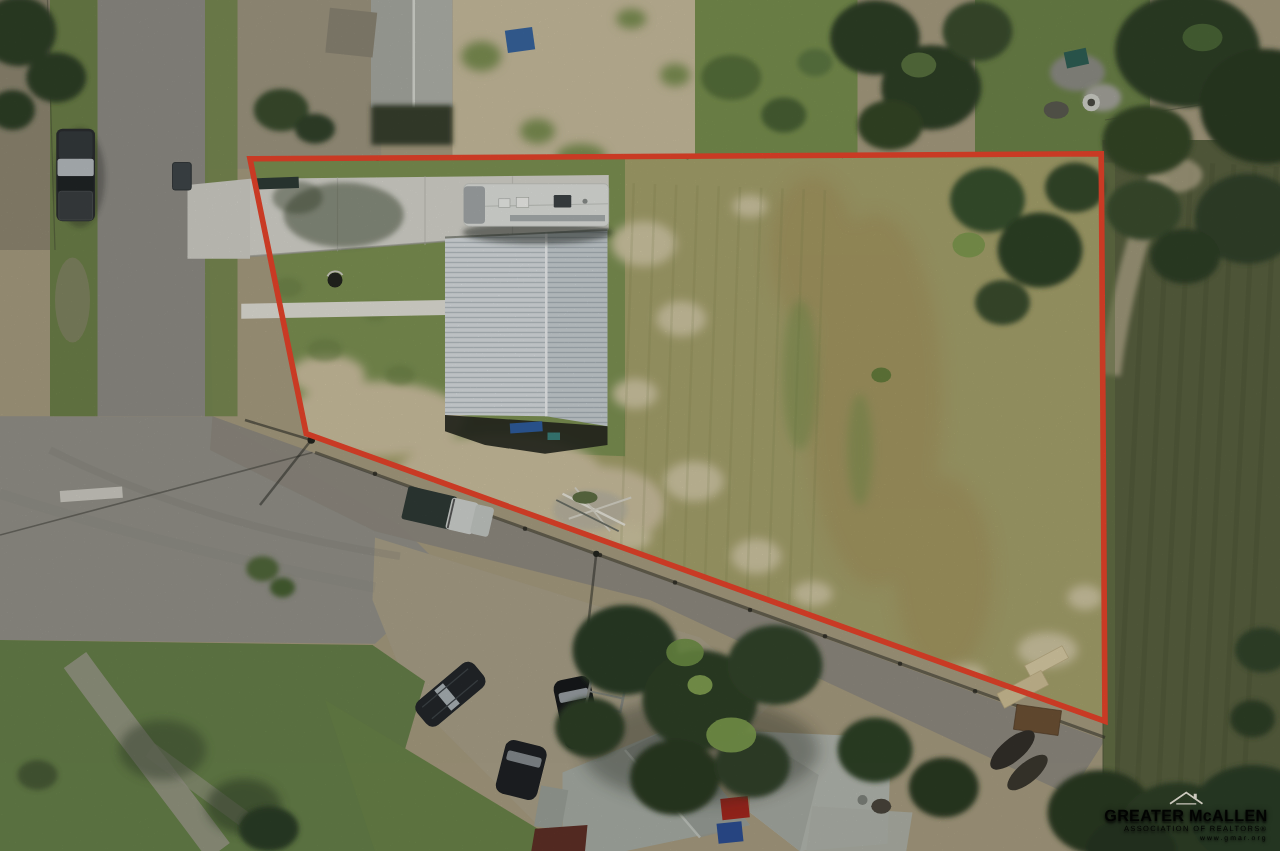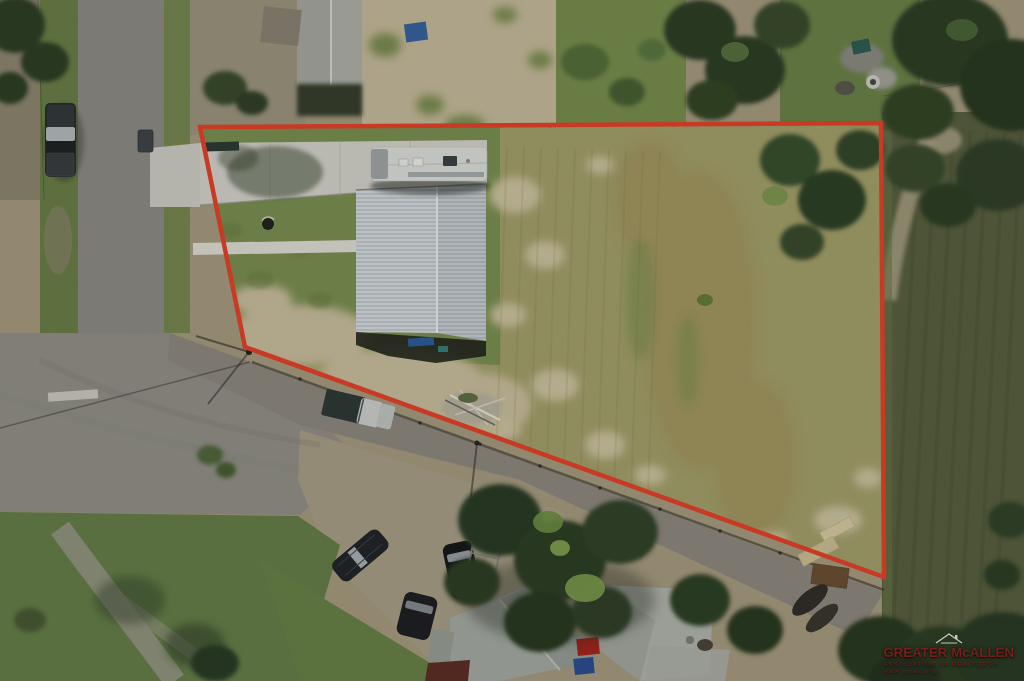--- a/index.html
+++ b/index.html
@@ -1,21 +1,21 @@
 <!DOCTYPE html>
 <html><head>
 <meta charset="utf-8">
 <style>
   html,body{margin:0;padding:0;background:#222;}
   .stage{position:relative;width:1024px;height:681px;overflow:hidden;
          font-family:"Liberation Sans",sans-serif;background:#a89d81;}
   .stage svg.scene{position:absolute;left:0;top:0;display:block;}
   .boundary{fill:none;stroke:#e8432a;stroke-width:4.5px;stroke-linejoin:miter;}
-  .watermark{position:absolute;right:10px;bottom:7px;text-align:left;
-             color:#7f1d1d;opacity:.93;
+  .watermark{position:absolute;right:10px;bottom:7px;text-align:right;
+             color:#000000;opacity:.93;
              text-shadow:0 1px 2px rgba(0,0,0,.85),0 0 5px rgba(0,0,0,.55);}
   .wm-logo{display:block;margin:0 auto 1px auto;}
   .wm-org{font-size:13px;font-weight:bold;letter-spacing:.2px;white-space:nowrap;}
   .wm-tag{font-size:6px;letter-spacing:1.1px;margin-top:1px;white-space:nowrap;}
   .wm-web{font-size:5.5px;letter-spacing:1.6px;margin-top:1px;white-space:nowrap;}
 </style>
 </head>
 <body>
 
 <div class="stage">

